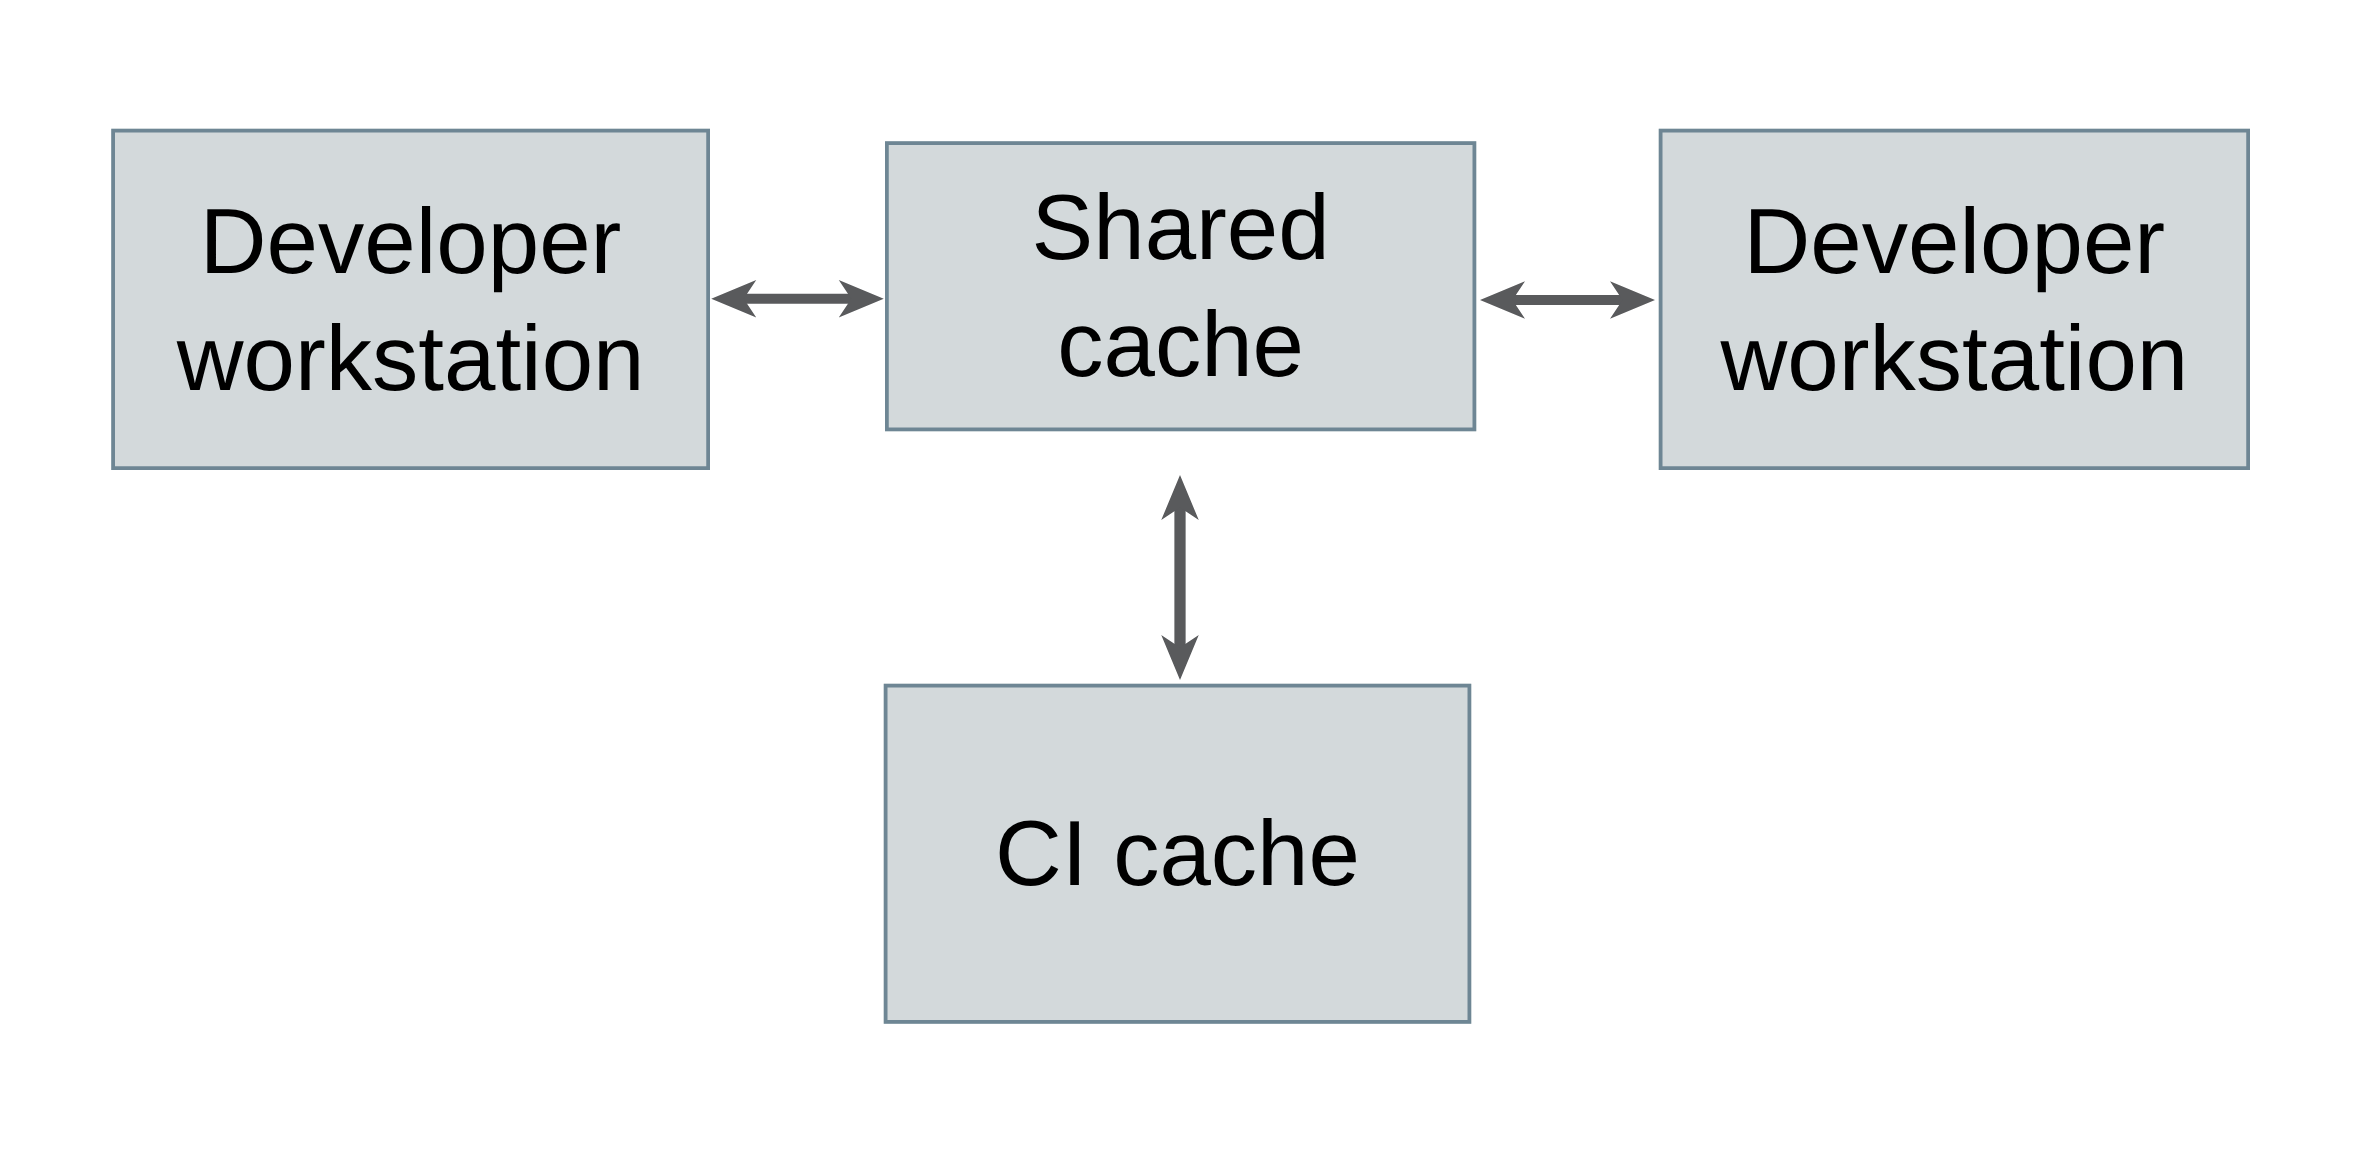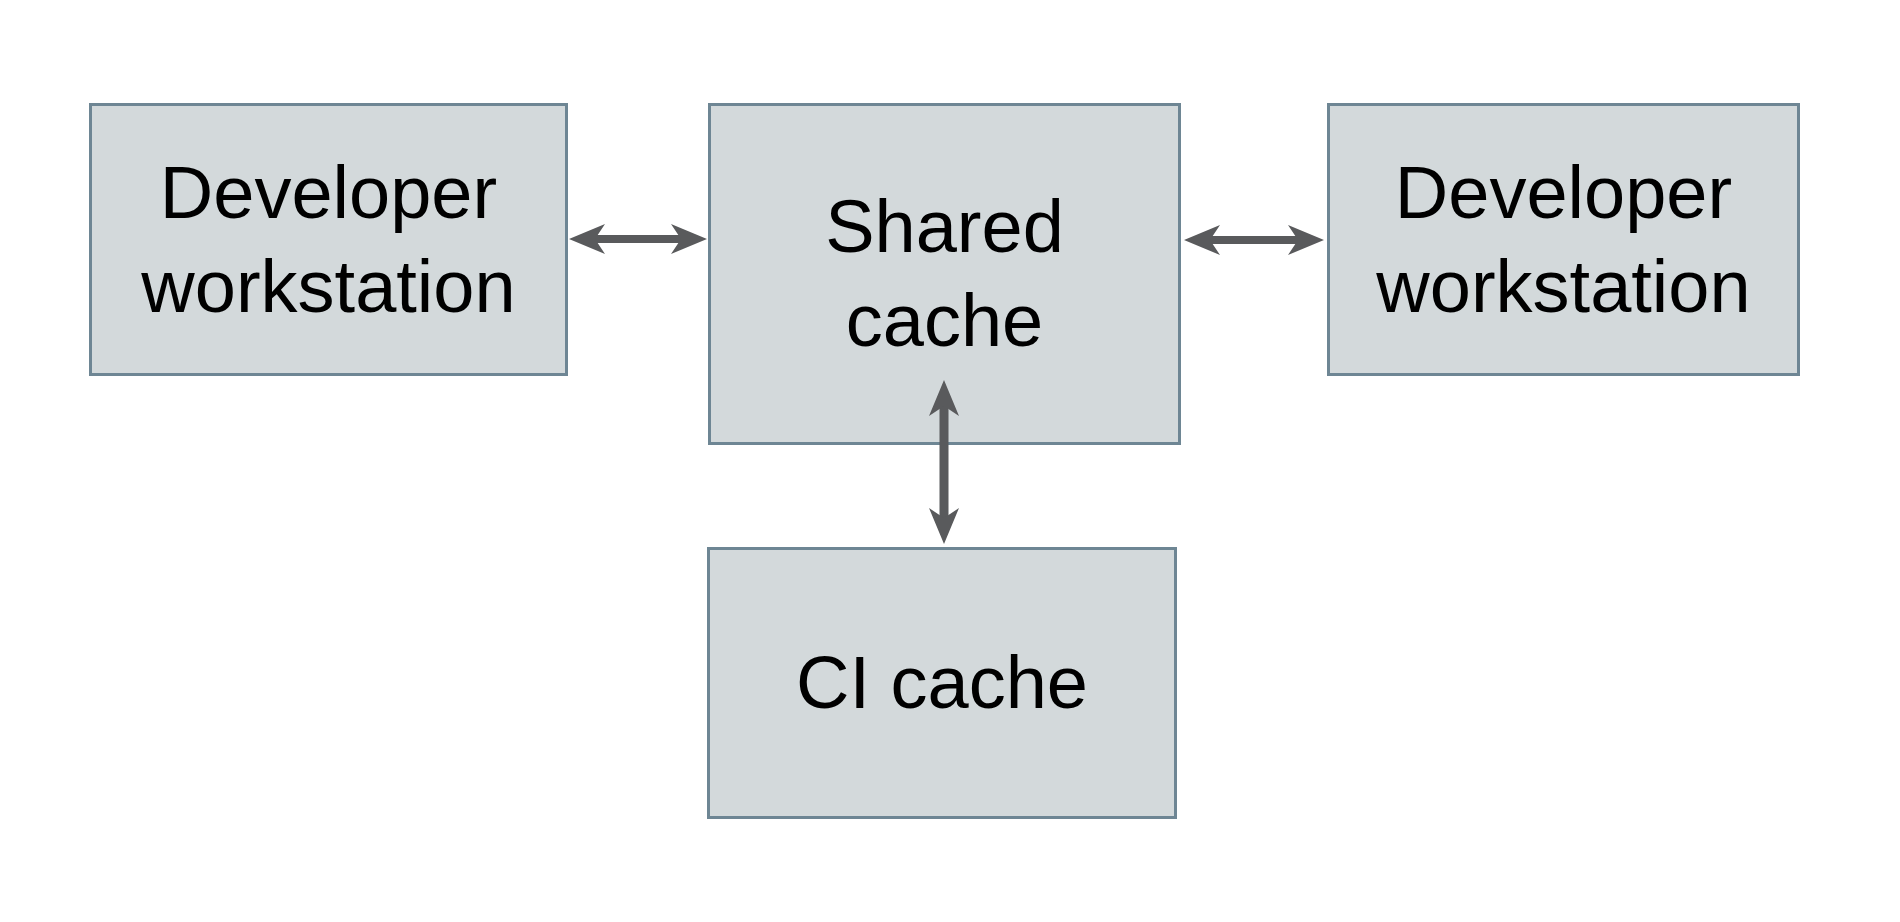--- a/index.html
+++ b/index.html
@@ -37,21 +37,21 @@
 </head>
 <body>
 
 <div class="canvas">
 
   <div class="node" style="left:89px; top:103px; width:479px; height:273px;">
     <span class="node-label">Developer
 workstation</span>
   </div>
 
-  <div class="node" style="left:708px; top:103px; width:473px; height:342px;">
+  <div class="node" style="left:708px; top:113px; width:473px; height:232px;">
     <span class="node-label">Shared
 cache</span>
   </div>
 
   <div class="node" style="left:1327px; top:103px; width:473px; height:273px;">
     <span class="node-label">Developer
 workstation</span>
   </div>
 
   <div class="node" style="left:707px; top:547px; width:470px; height:272px;">

